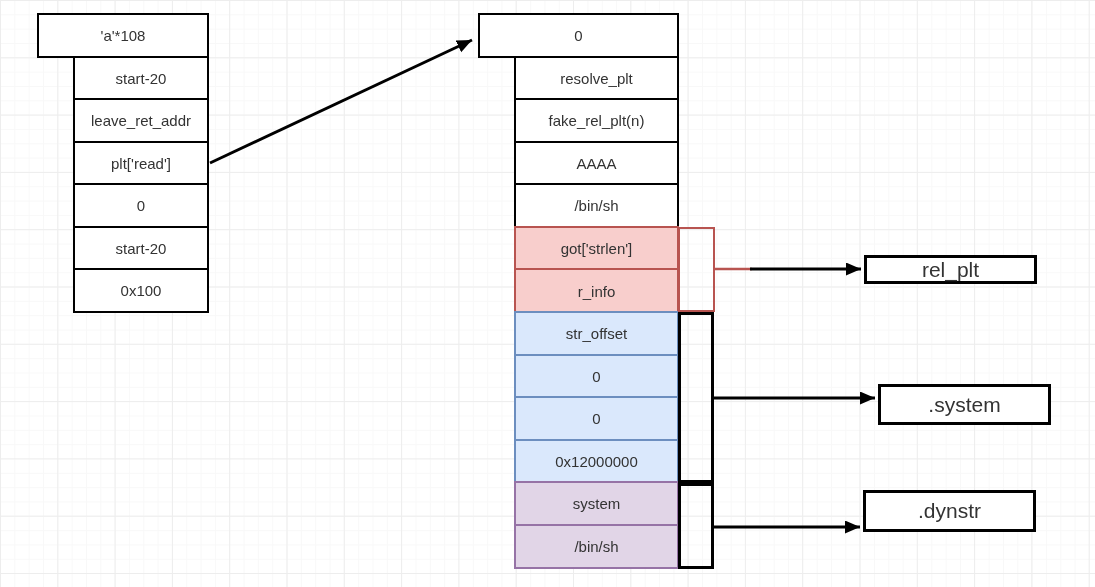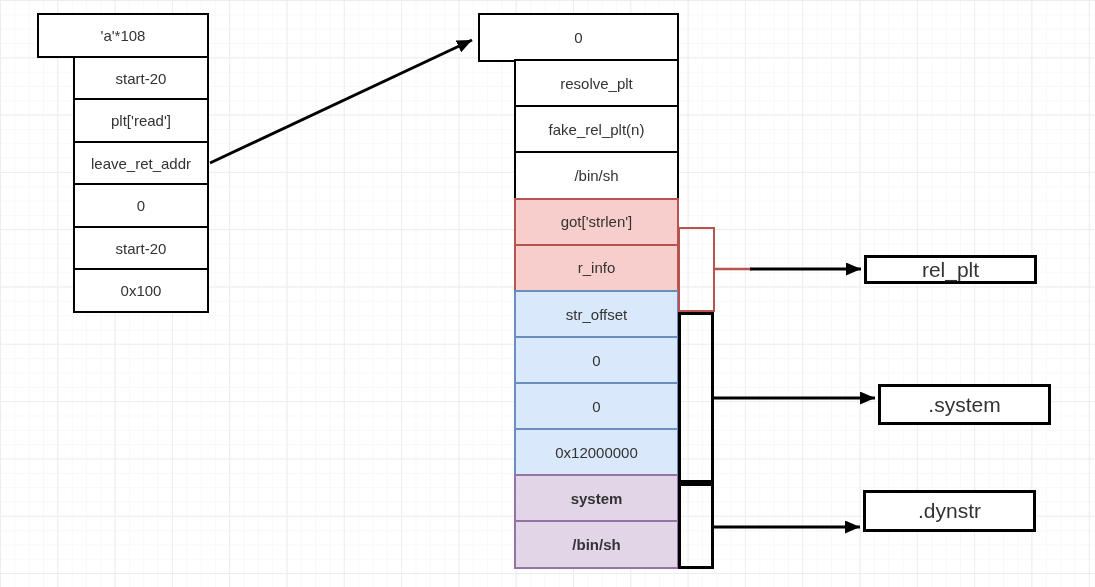--- a/index.html
+++ b/index.html
@@ -38,21 +38,21 @@
     border: 2.5px solid #000000;
     font-size: 15px;
     line-height: 1;
     white-space: nowrap;
     box-sizing: border-box;
   }
   .cell + .cell { margin-top: -2.5px; margin-left: 36px; }
 
   .cell.red    { background: var(--red-fill, #f8cecc);    border-color: var(--red-stroke, #b85450); }
   .cell.blue   { background: var(--blue-fill, #dae8fc);   border-color: var(--blue-stroke, #6c8ebf); }
-  .cell.purple { background: var(--purple-fill, #e1d5e7); border-color: var(--purple-stroke, #9673a6); font-weight: bold; }
+  .cell.purple { background: var(--purple-fill, #e1d5e7); border-color: var(--purple-stroke, #9673a6); }
 
   .bracket {
     position: absolute;
     box-sizing: border-box;
     background: transparent;
   }
   #bracket-relplt { left: 678px; top: 227px; width: 37px; height: 85px;  border: 2px solid var(--red-stroke, #b85450); }
   #bracket-dynsym { left: 678px; top: 312px; width: 36px; height: 171px; border: 3px solid #000000; }
   #bracket-dynstr { left: 678px; top: 483px; width: 36px; height: 86px;  border: 3px solid #000000; }
 
@@ -80,31 +80,32 @@
   .red-line      { stroke: var(--red-stroke, #b85450); stroke-width: 2.5; fill: none; }
 </style>
 </head>
 <body>
 
 <div id="canvas">
 
   <div id="left-stack" class="stack">
     <div class="cell">'a'*108</div>
     <div class="cell">start-20</div>
+    <div class="cell">leave_ret_addr</div>
     <div class="cell">plt['read']</div>
-    <div class="cell">leave_ret_addr</div>
     <div class="cell">0</div>
     <div class="cell">start-20</div>
     <div class="cell">0x100</div>
   </div>
 
   <div id="right-stack" class="stack">
     <div class="cell">0</div>
     <div class="cell">resolve_plt</div>
     <div class="cell">fake_rel_plt(n)</div>
+    <div class="cell">AAAA</div>
     <div class="cell">/bin/sh</div>
     <div class="cell red">got['strlen']</div>
     <div class="cell red">r_info</div>
     <div class="cell blue">str_offset</div>
     <div class="cell blue">0</div>
     <div class="cell blue">0</div>
     <div class="cell blue">0x12000000</div>
     <div class="cell purple">system</div>
     <div class="cell purple">/bin/sh</div>
   </div>

